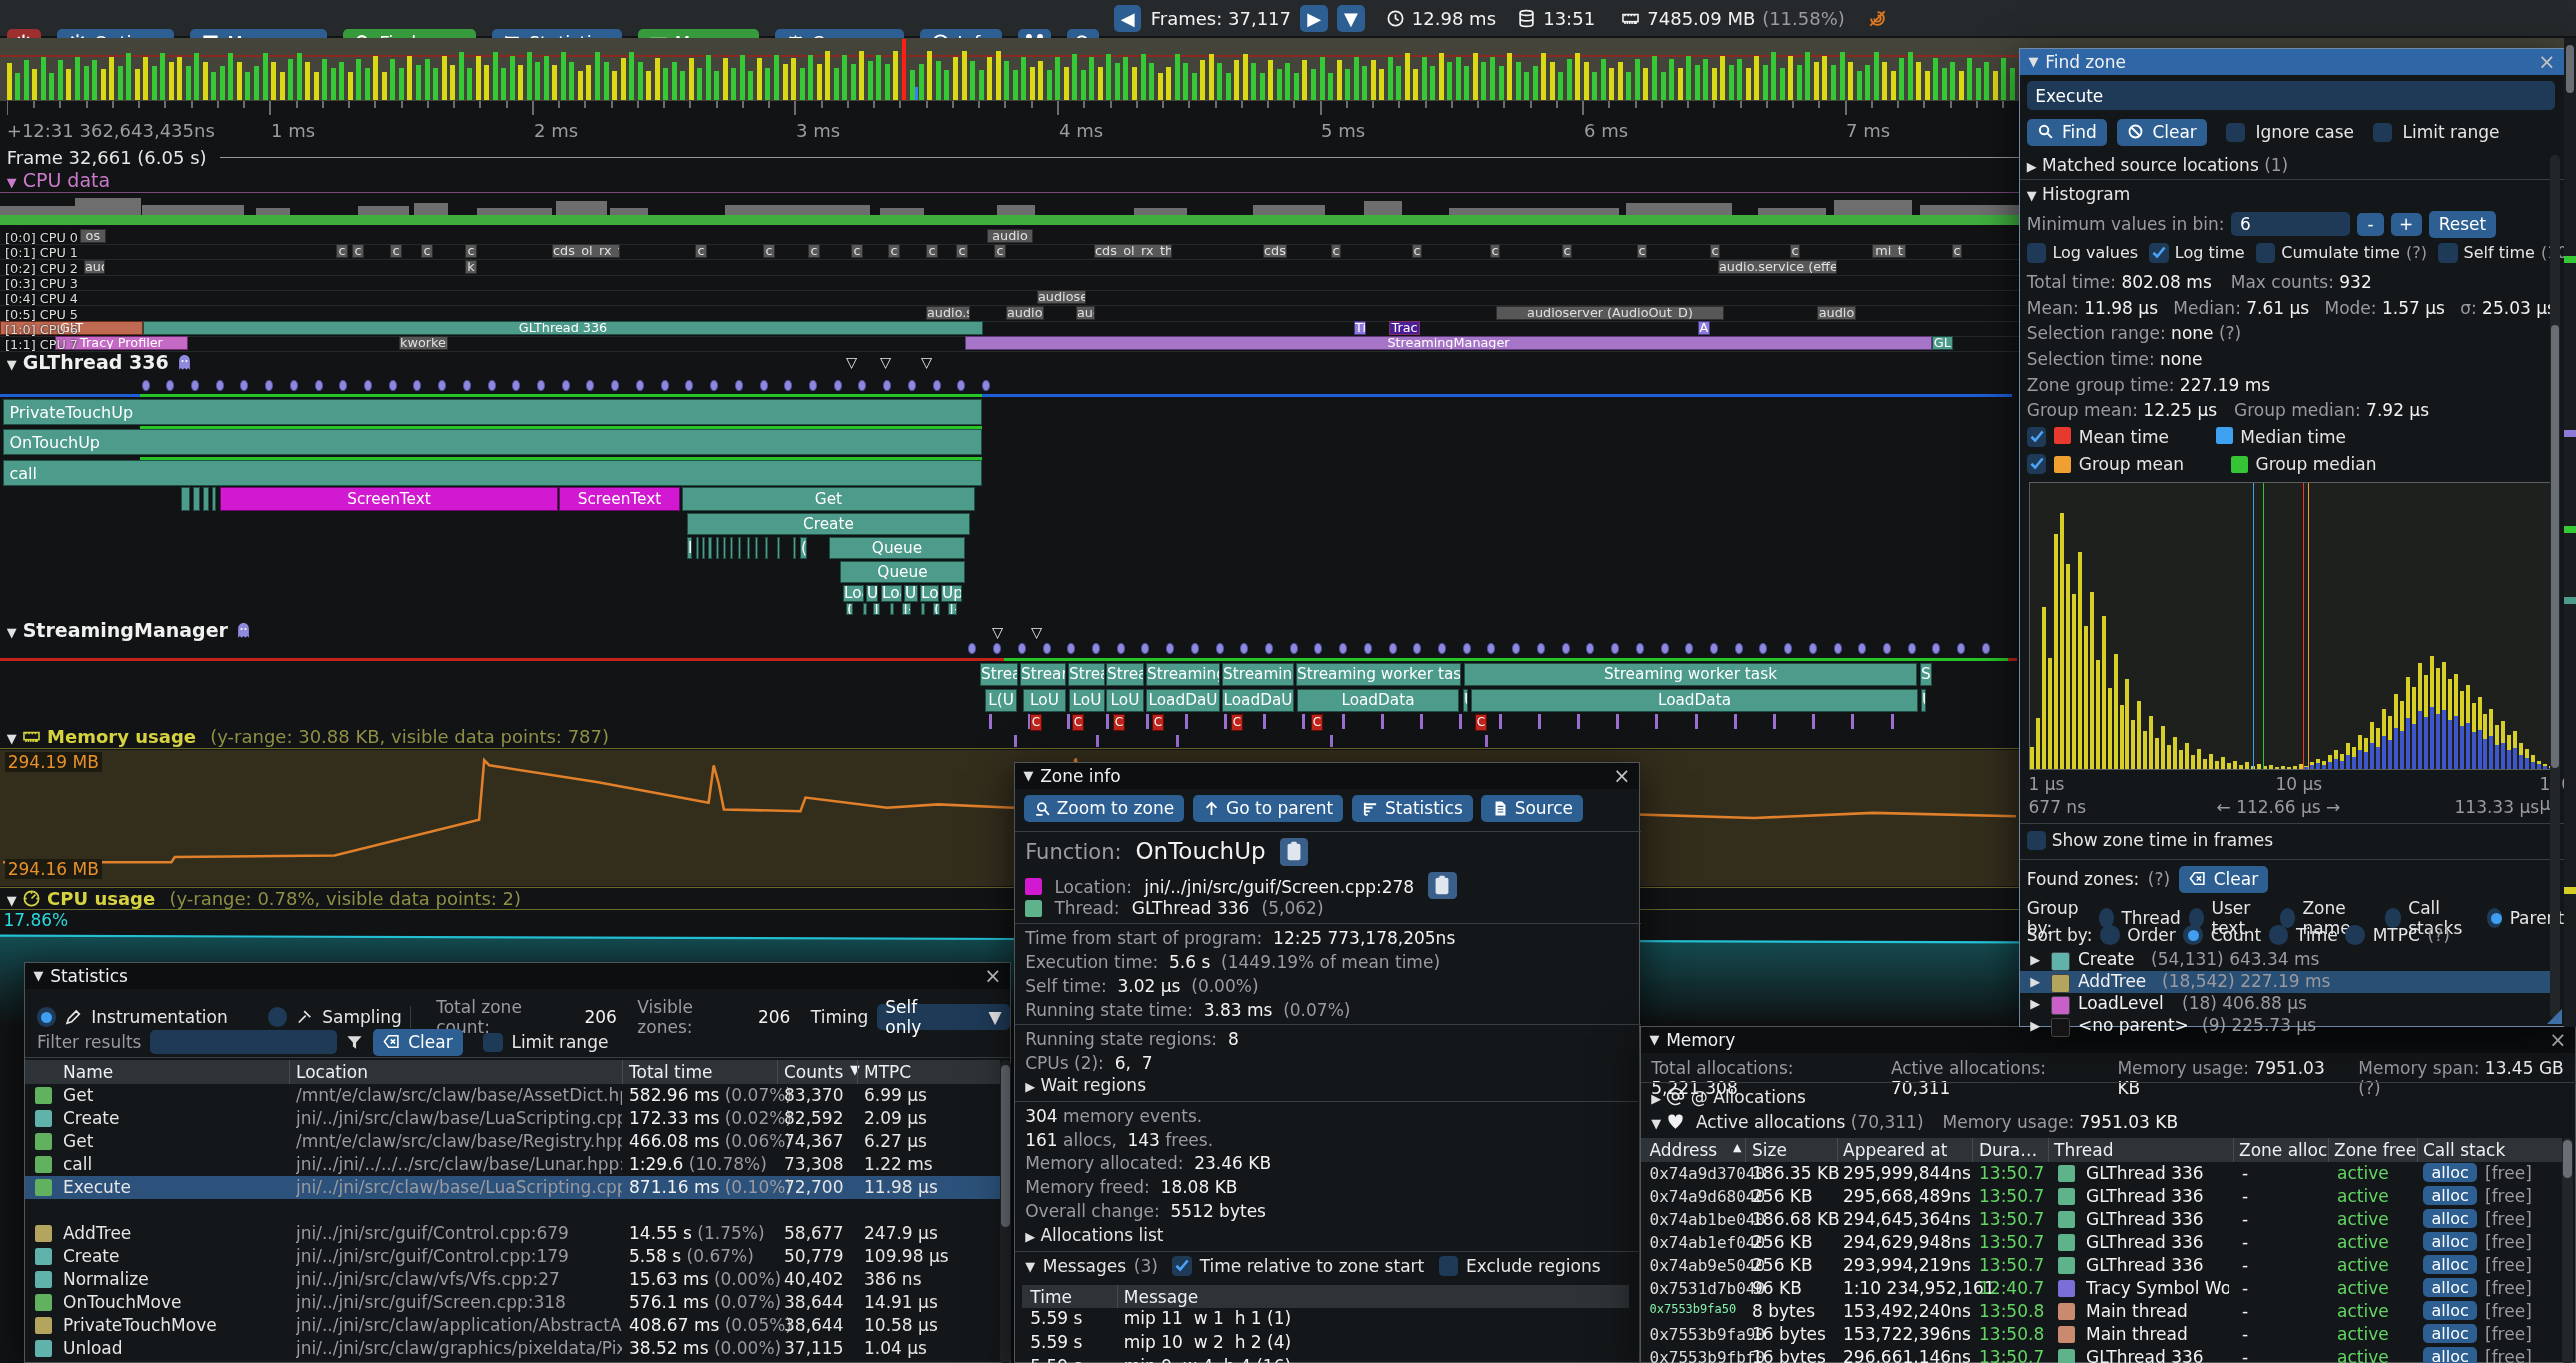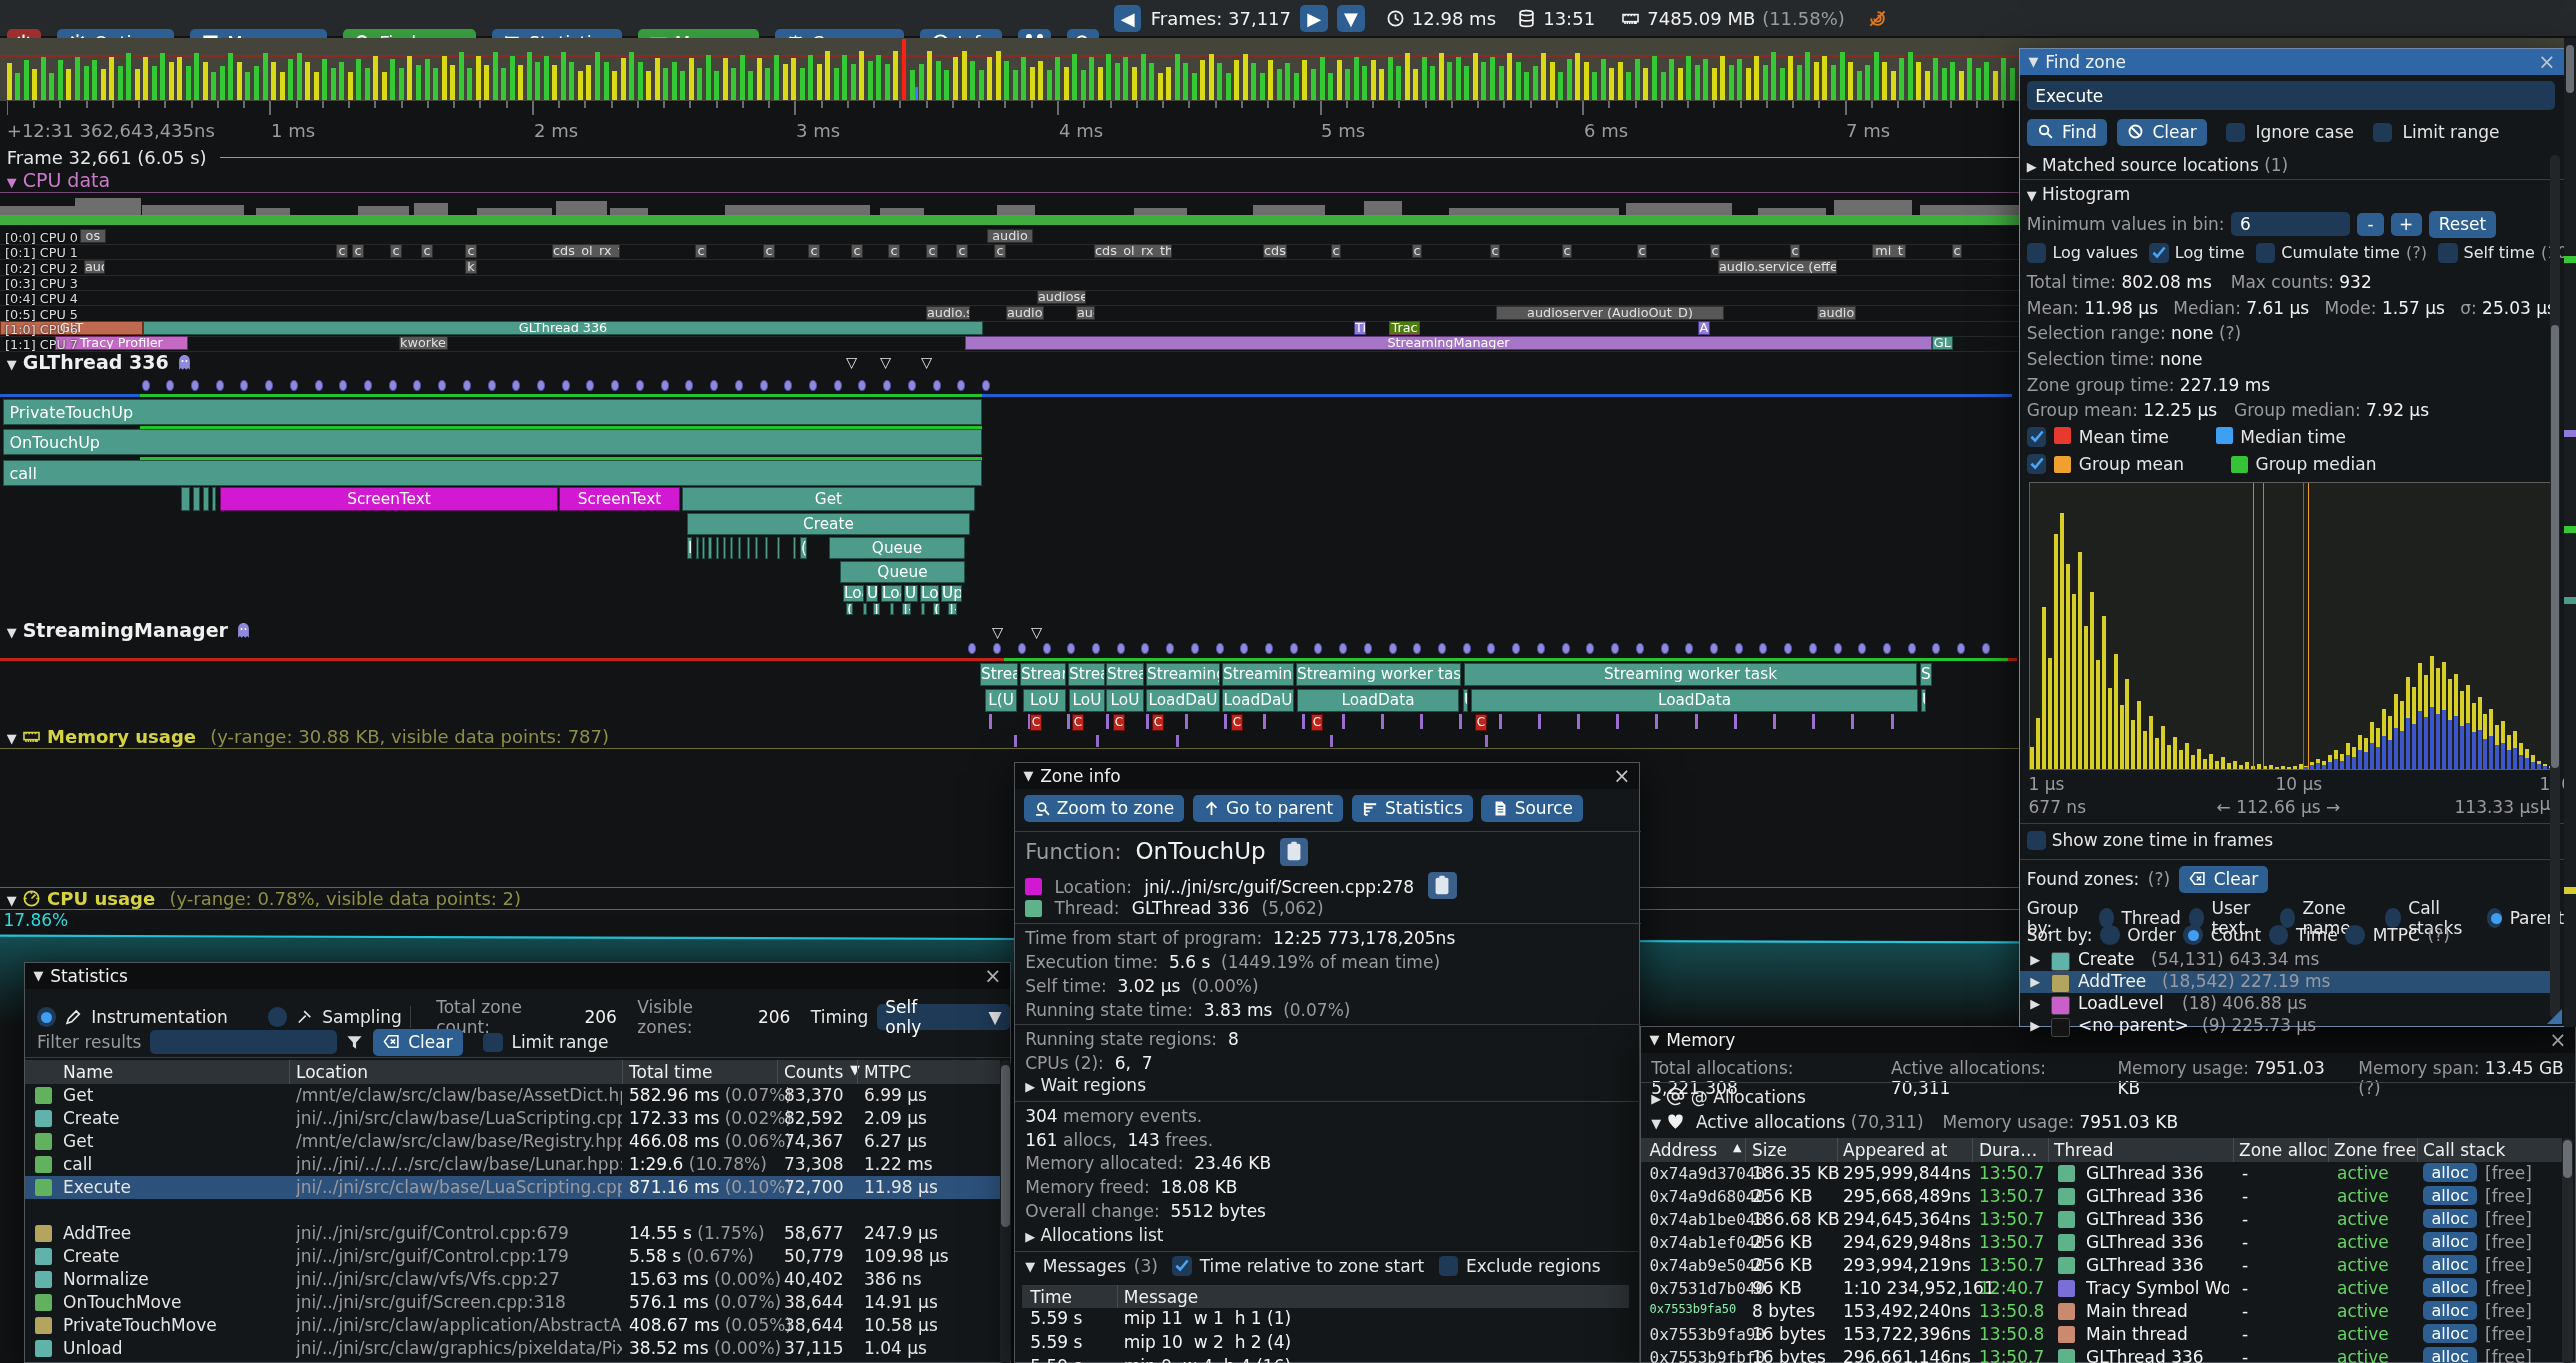--- a/index.html
+++ b/index.html
@@ -24,21 +24,21 @@
   .ticklab{position:absolute;top:19px;color:#9a9da0;font-size:18px;}
   
   .sec-head{position:absolute;font-size:19px;color:#f0f0f0;}
   .zone{position:absolute;box-sizing:border-box;font-size:12.8px;line-height:12.8px;text-align:center;overflow:hidden;white-space:nowrap;}
   .z-gray{background:#575757;border:0.9px solid #2e2e2e;color:#e0e0e0;}
   .z-teal{background:#4d9b8b;border:0.9px solid #1f4f45;color:#fff;}
   .z-magenta{background:#d219d2;border:0.9px solid #70086f;color:#fff;}
   .z-salmon{background:#c06a52;border:0.9px solid #6e2d1d;color:#fff;}
   .z-violet{background:#a775c8;border:0.9px solid #5e3a78;color:#fff;}
   .z-purple{background:#8f7ad9;border:0.9px solid #453a85;color:#fff;}
-  .z-pink{background:#4d7c0f;border:0.9px solid #7a3060;color:#fff;}
+  .z-pink{background:#4c1d95;border:0.9px solid #7a3060;color:#fff;}
   .z-magenta2{background:#c46ac4;border:0.9px solid #6e2d6e;color:#fff;}
   .cpu-row{position:absolute;left:0;width:2019px;height:14.5px;border-bottom:0.9px solid #26292b;}
   .cpu-lab{position:absolute;left:5.1px;top:0.9px;font-size:12.8px;color:#ddd;z-index:2;text-shadow:0 0 2.6px #000;}
   .glbar{position:absolute;background:#4d9b8b;border:0.9px solid #1f4f45;box-sizing:border-box;color:#fff;font-size:16px;padding-left:5.1px;overflow:hidden;white-space:nowrap;}
   .gline{position:absolute;height:2.6px;background:#27c427;}
   .dot{position:absolute;width:7.7px;height:11px;border-radius:50%;background:#8d89dd;border:0.9px solid #5550a8;box-sizing:border-box;}
   .mark{position:absolute;color:#e8e8e8;font-size:14.5px;}
   .ptick{position:absolute;width:2.6px;background:#9a6fd0;}
   .cbox{position:absolute;background:#c0251c;border:0.9px solid #5e0e0a;color:#fff;font-size:12px;line-height:15.3px;text-align:center;box-sizing:border-box;}
   .ylw{color:#d6d33f;} .ylwd{color:#8f8f45;}
@@ -894,20 +894,27 @@
     </div>
 
   <div class="abs" style="left:6.8px;top:726px;font-size:18px;">
     <span class="ylw"><span class="tri ylw">▼</span> <span class="ic ylw" style="display: inline-block; width: 19px; height: 19px; vertical-align: -3.4px;"><svg viewBox="0 0 24 24" fill="none" stroke="currentColor" stroke-width="2">
             <rect x="2.5" y="7" width="19" height="9"></rect>
             <path d="M5 16v3M8 16v3M11 16v3M14 16v3M17 16v3M19 16v3M5 7v2M9 7v2M13 7v2M17 7v2"></path>
           </svg></span> <b>Memory usage</b></span>
     <span class="ylwd" style="margin-left:8.5px;">(y-range: 30.88 KB, visible data points: 787)</span>
   </div>
   <div class="abs" style="left:0;top:748px;width:2019px;height:0.9px;background:#6b6b2a;"></div>
+  <div id="mem-plot" class="abs" style="left:0;top:750px;width:2019px;height:136px;background:#332d1c;">
+      <svg width="2019" height="136" viewBox="0 0 2368 160">
+        <polyline points="0,132 198,132 202,126 390,124 560,82 566,12 572,18 700,38 830,62 836,18 842,40 848,70 938,72 944,56 1040,68 1100,64 1188,68 1250,50 1262,10 1268,62 1430,84 1500,76 1660,80 1860,74 2060,80 2200,74 2368,78" fill="none" stroke="#e0802a" stroke-width="3"></polyline>
+      </svg>
+    <span class="abs" style="left:5.1px;top:1.7px;color:#e8912a;background:#1d1a10;font-size:17px;padding:0 2.6px;">294.19 MB</span>
+    <span class="abs" style="left:5.1px;top:109px;color:#e8912a;background:#1d1a10;font-size:17px;padding:0 2.6px;">294.16 MB</span>
+  </div>
   <div class="abs" style="left:0;top:887px;width:2019px;height:0.9px;background:#6b6b2a;"></div>
 
   <div class="abs" style="left:6.8px;top:888px;font-size:18px;">
     <span class="ylw"><span class="tri ylw">▼</span> <span class="ic ylw" style="display: inline-block; width: 19px; height: 19px; vertical-align: -3.4px;"><svg viewBox="0 0 24 24" fill="none" stroke="currentColor" stroke-width="2.2">
             <circle cx="12" cy="12" r="9"></circle>
             <path d="M12 12l5-5M12 3v3M21 12h-3M3 12h3"></path>
           </svg></span> <b>CPU usage</b></span>
     <span class="ylwd" style="margin-left:8.5px;">(y-range: 0.78%, visible data points: 2)</span>
   </div>
   <div class="abs" style="left:0;top:909px;width:2019px;height:0.9px;background:#6b6b2a;"></div>

